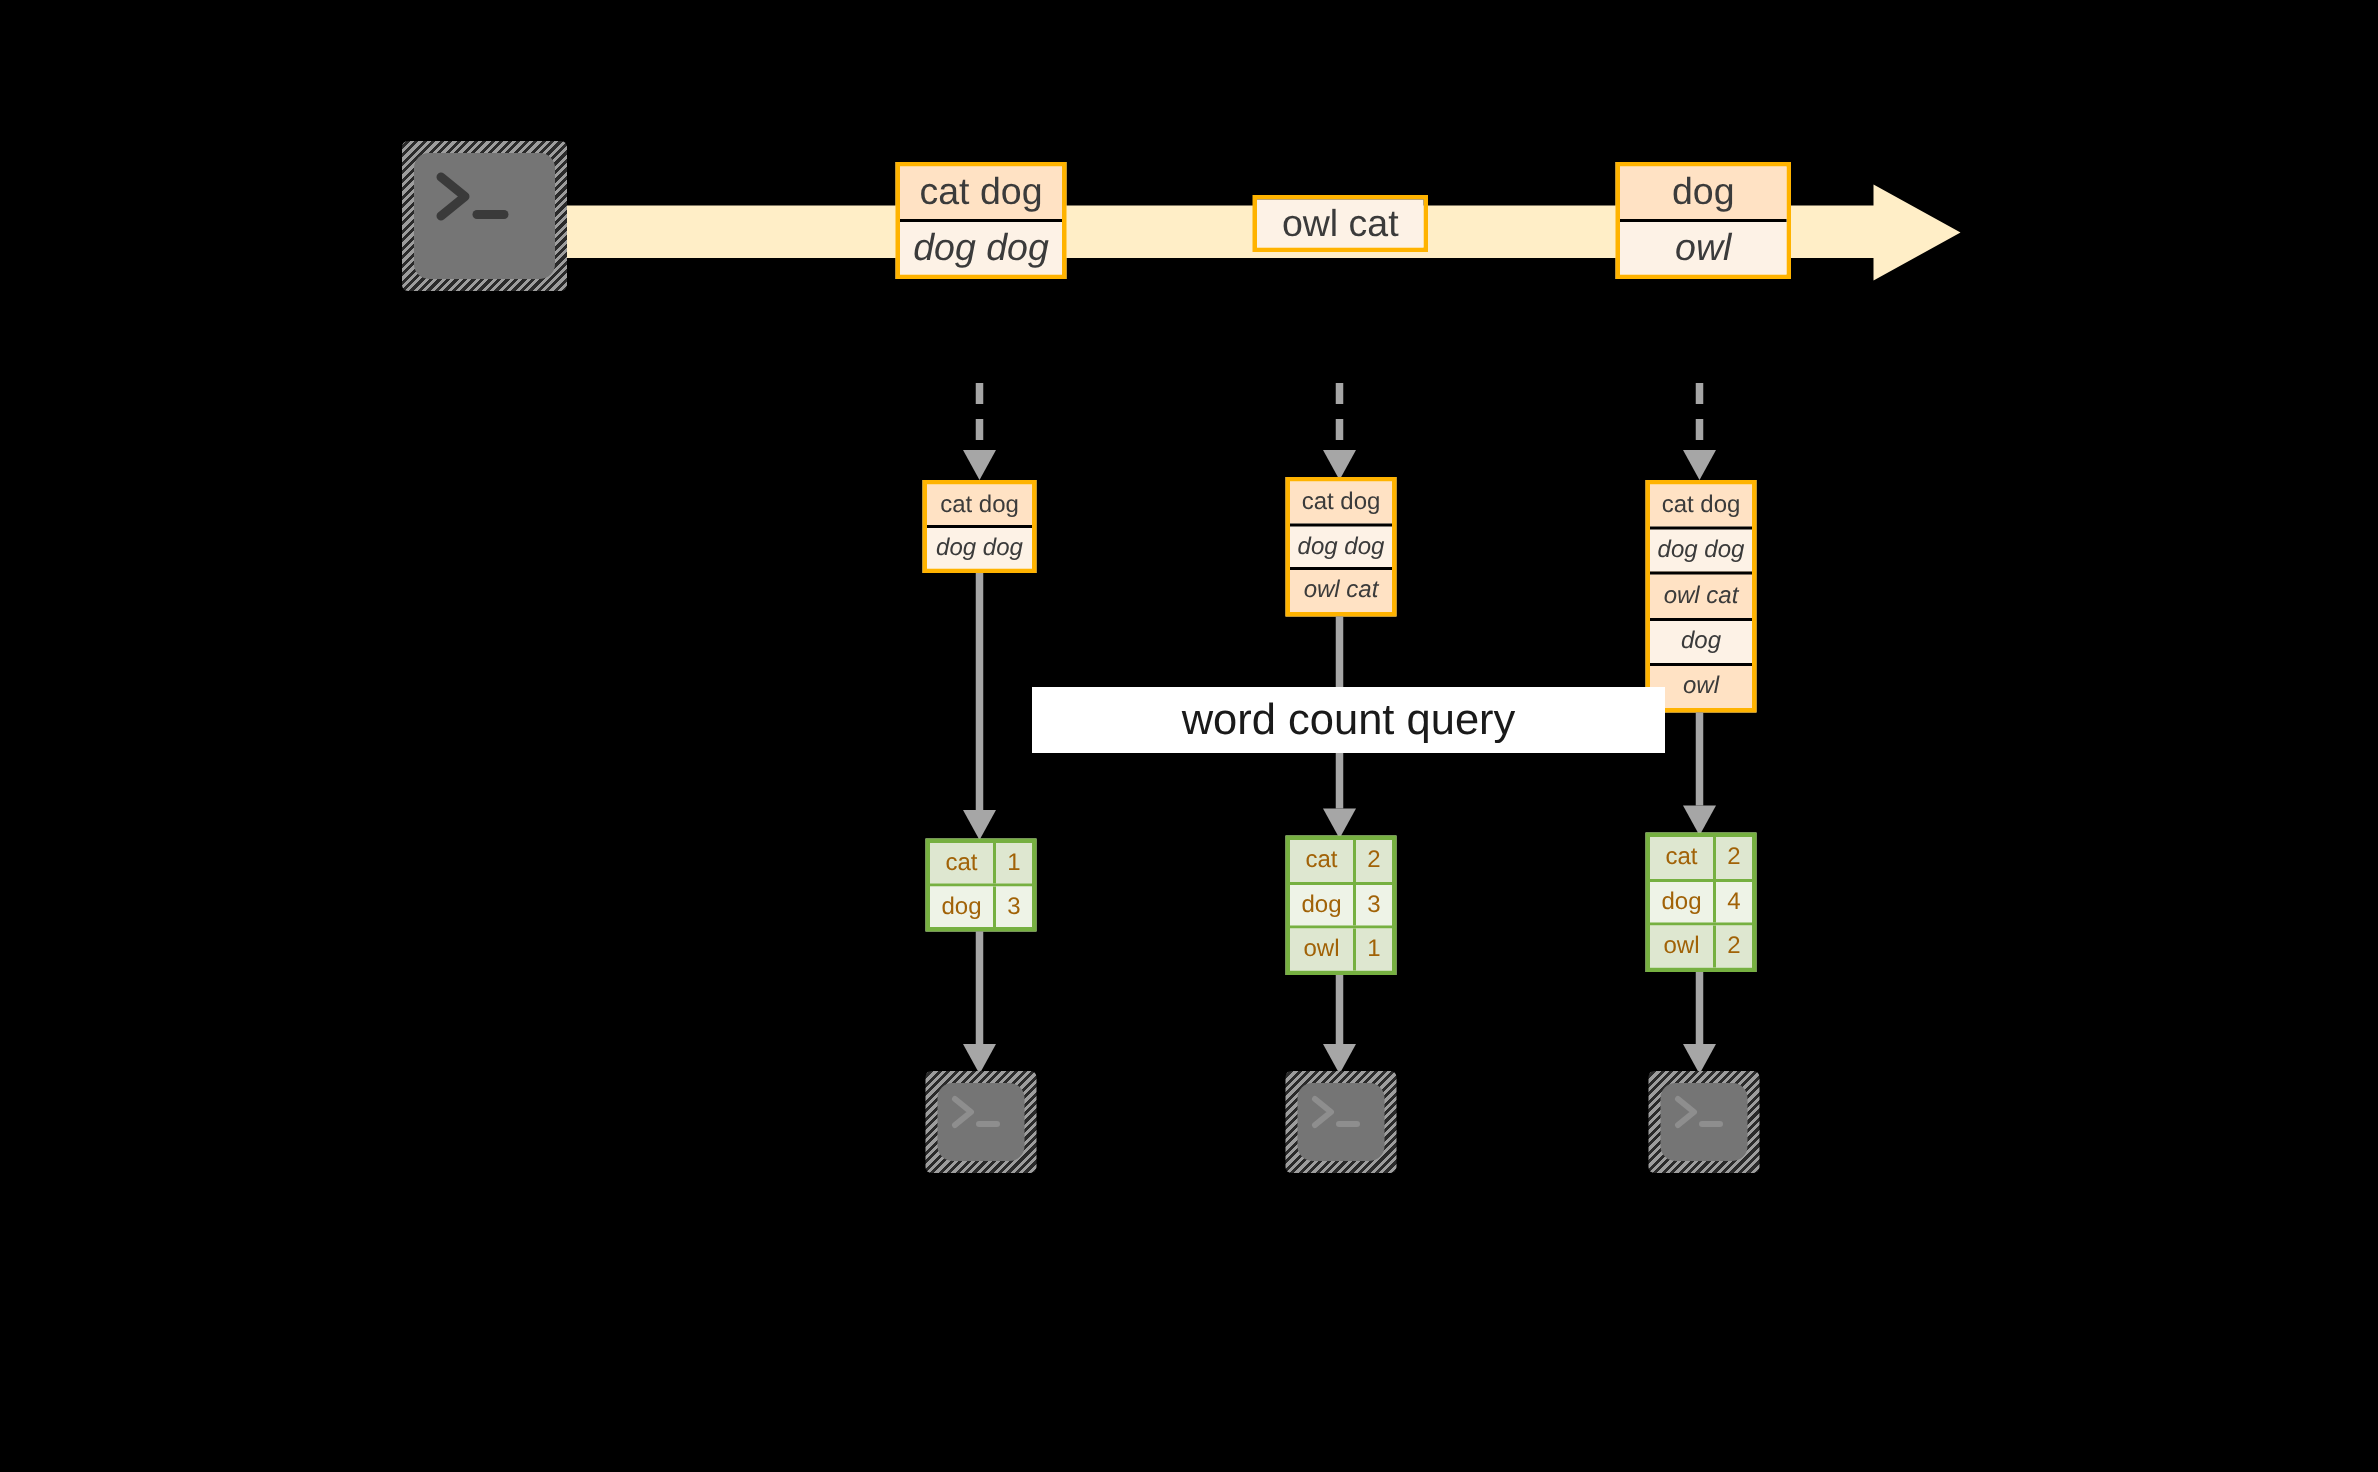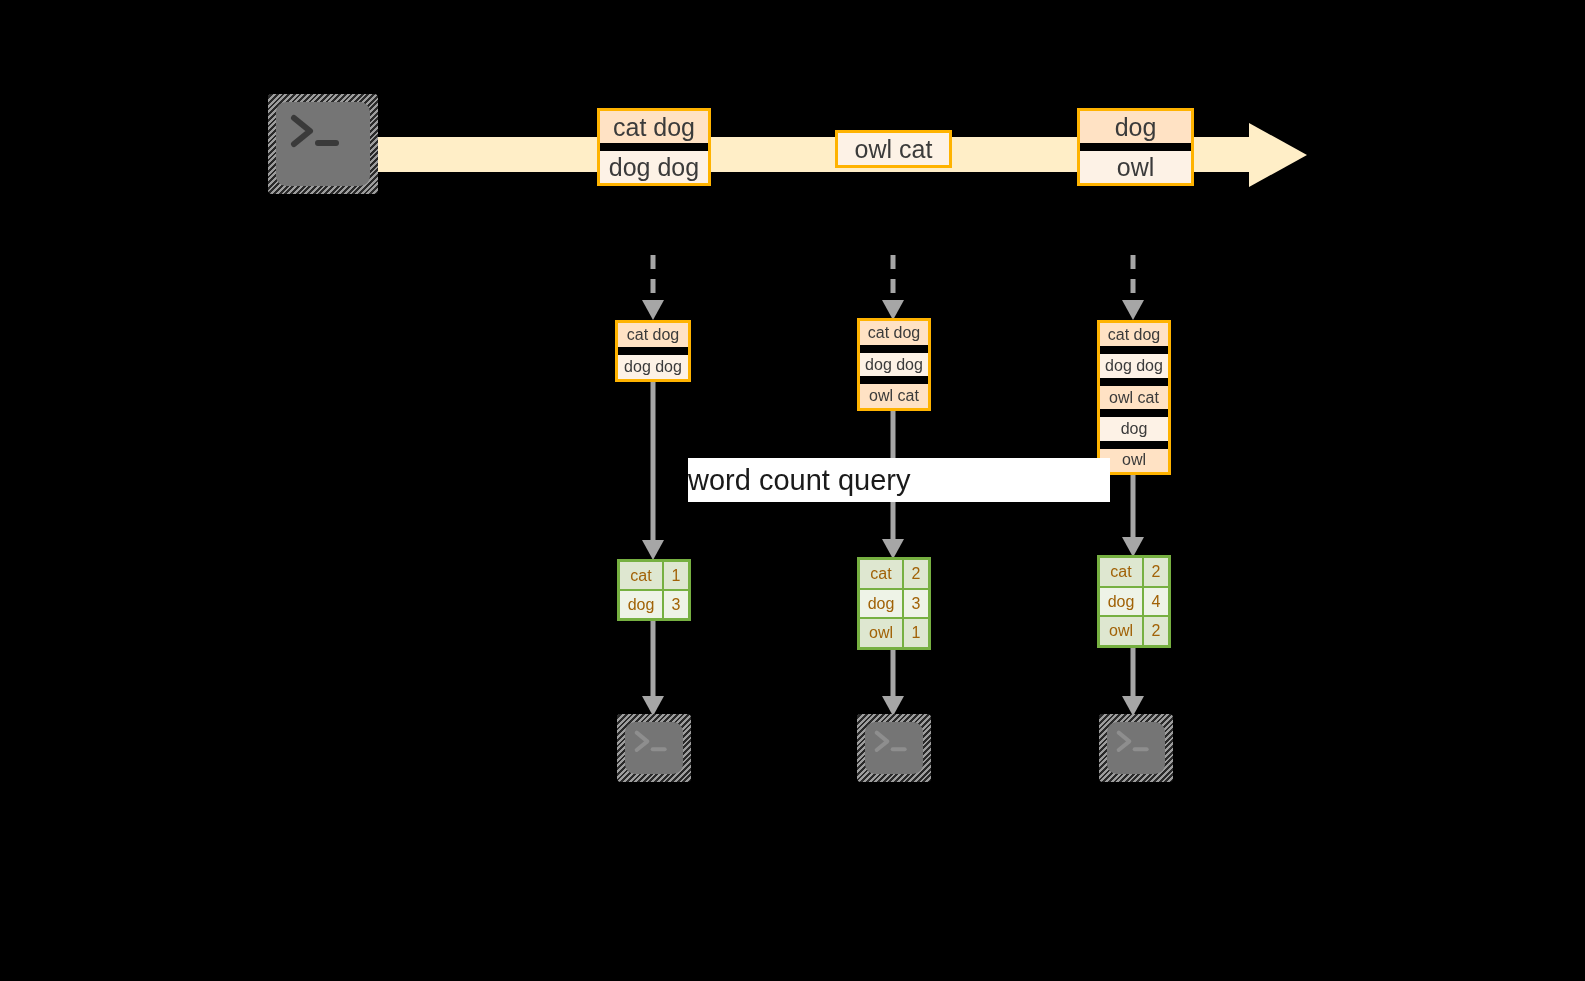--- a/index.html
+++ b/index.html
@@ -64,21 +64,21 @@
     flex: 1 1 auto;
     display: flex;
     align-items: center;
     justify-content: center;
     color: #3b3b3b;
     white-space: nowrap;
     box-sizing: border-box;
   }
   .obox .row.dark  { background: #ffe2c4; }
   .obox .row.light { background: #fdf2e6; }
-  .obox .row + .row { border-top: 8px solid #000000; }
+  .obox .row + .row { border-top: 2px solid #000000; font-style: italic; }
 
   .obox.big   { font-size: 25px; }
   .obox.small { font-size: 16px; }
 
   
   .gbox {
     position: absolute;
     box-sizing: border-box;
     border: 3px solid #76b041;
     background: #e8efdd;
@@ -130,20 +130,21 @@
     border-right: 11px solid transparent;
     border-top: 20px solid #a6a6a6;
   }
 
   
   .query-band {
     position: absolute;
     background: #ffffff;
     display: flex;
     align-items: center;
+    justify-content: center;
   }
   .query-band span {
     font-size: 29px;
     color: #1a1a1a;
     white-space: nowrap;
   }
 </style>
 </head>
 <body>
 

